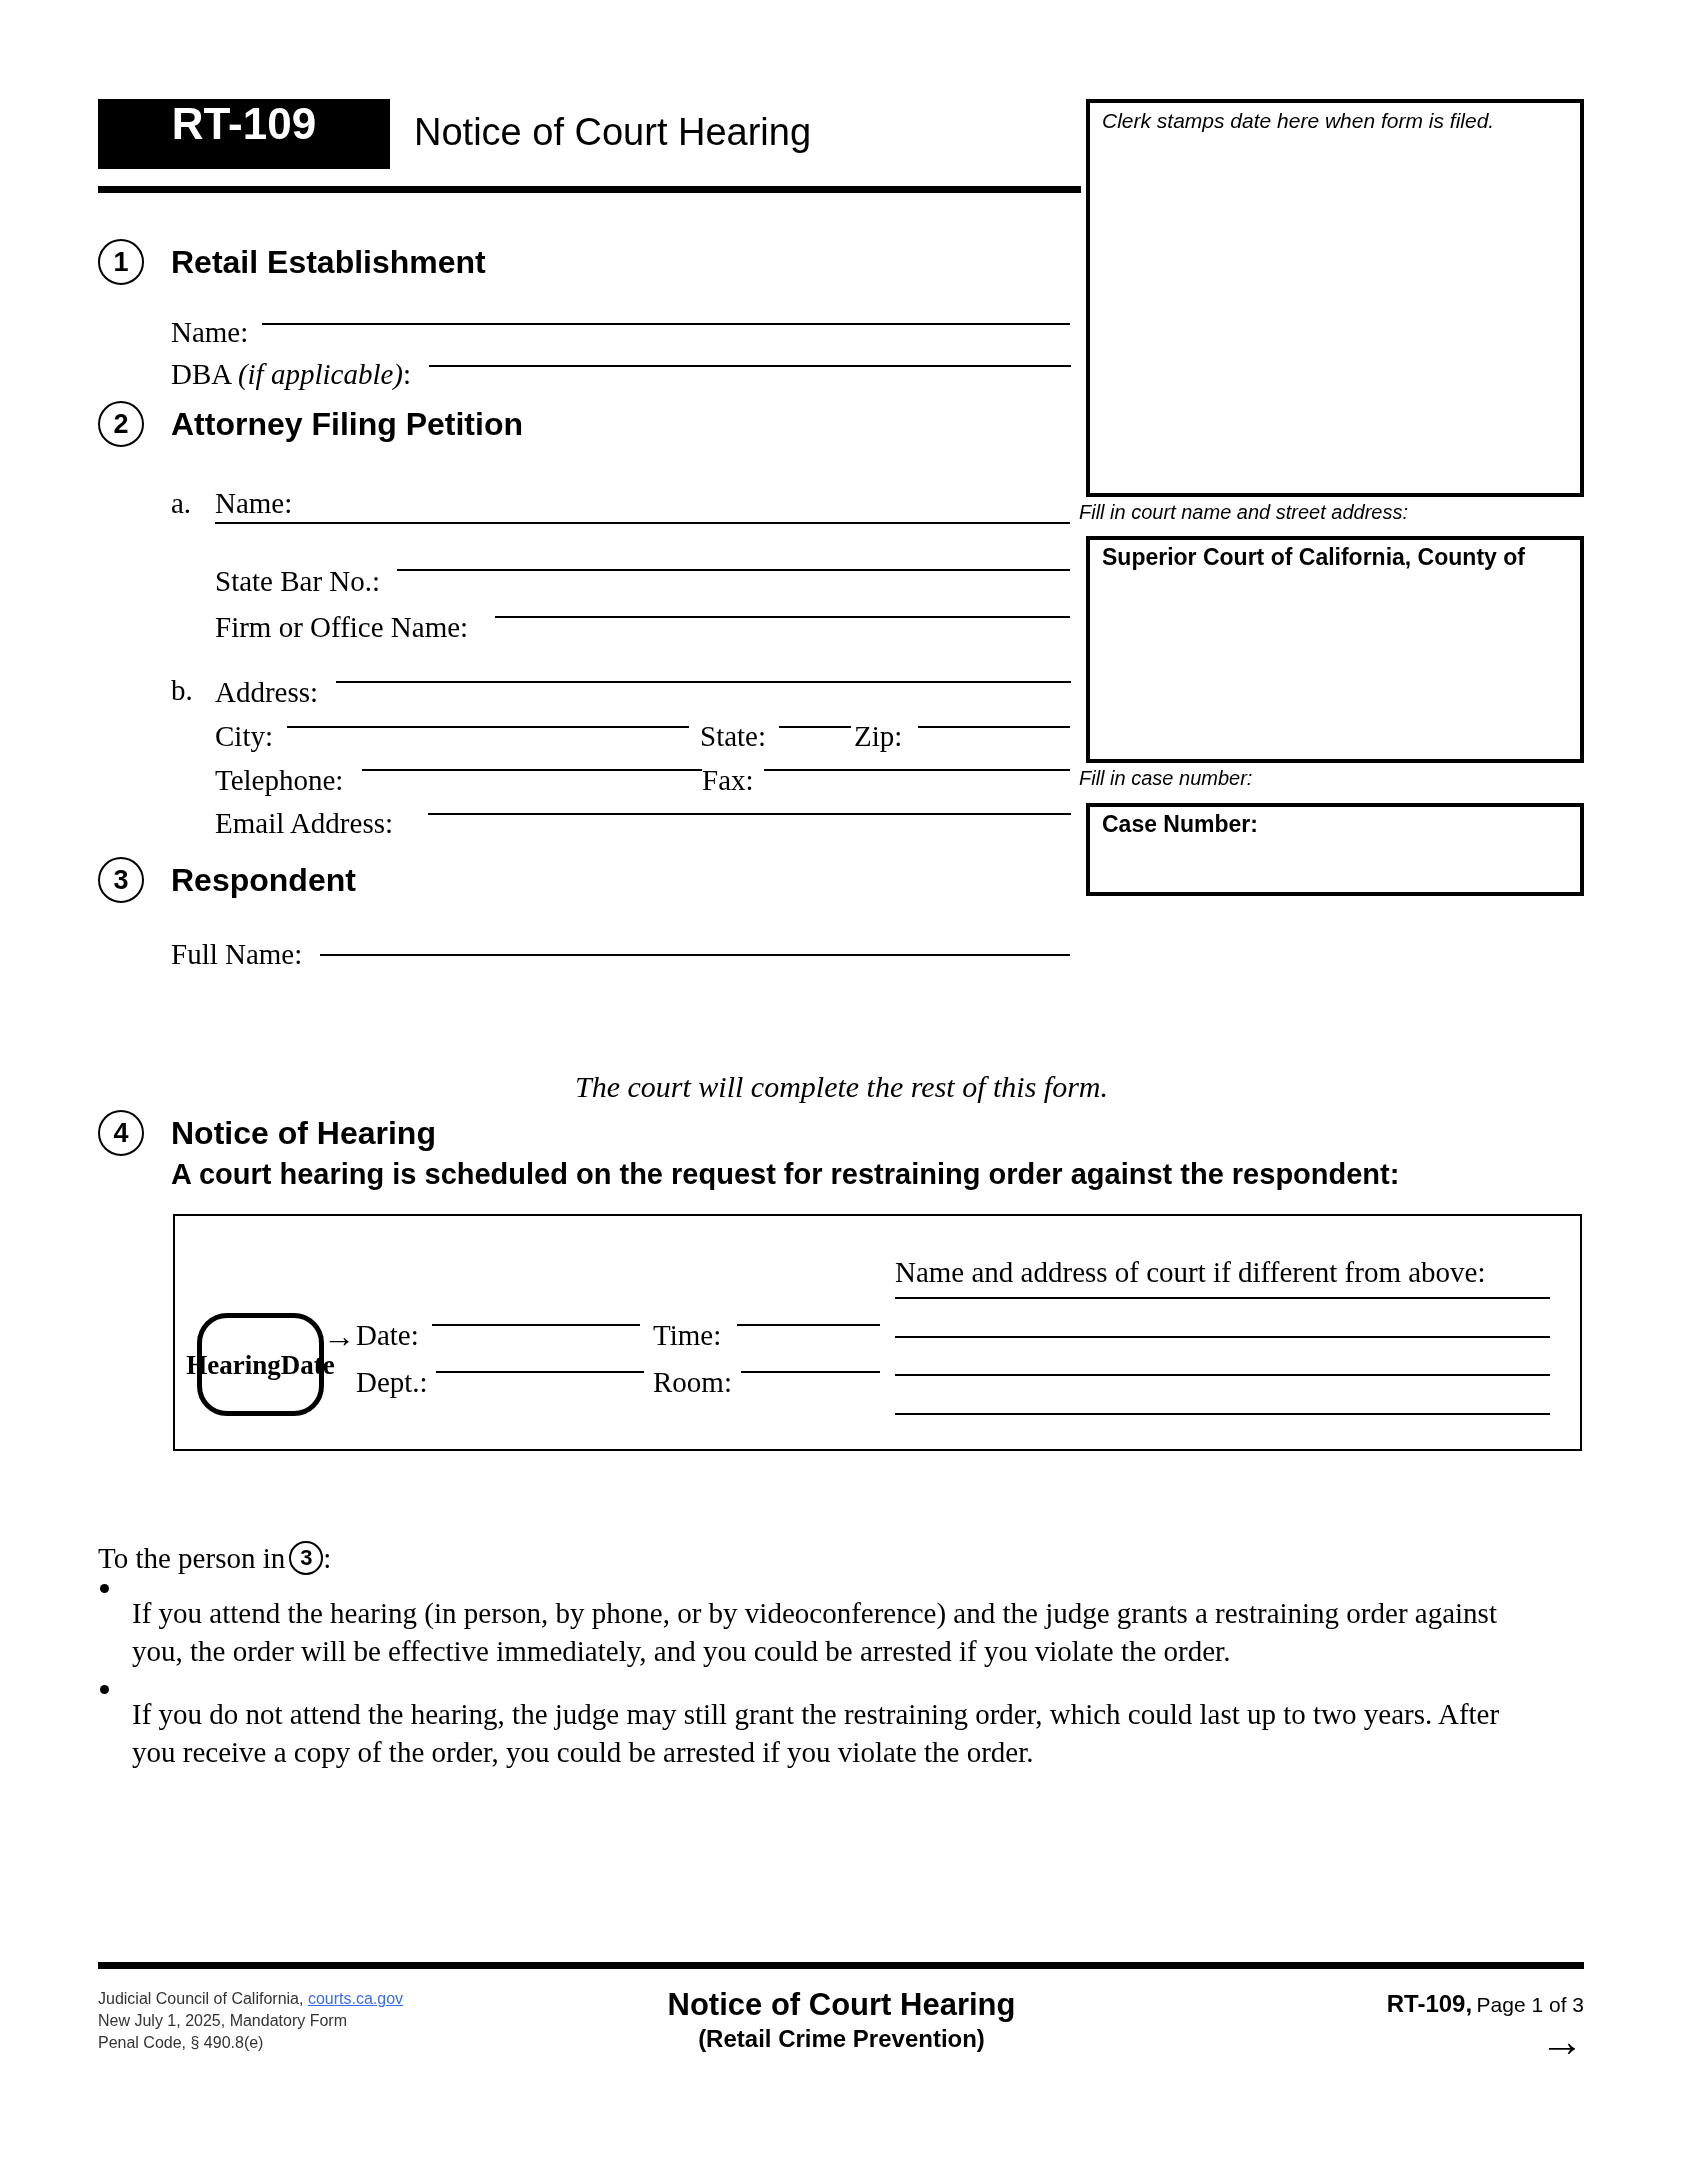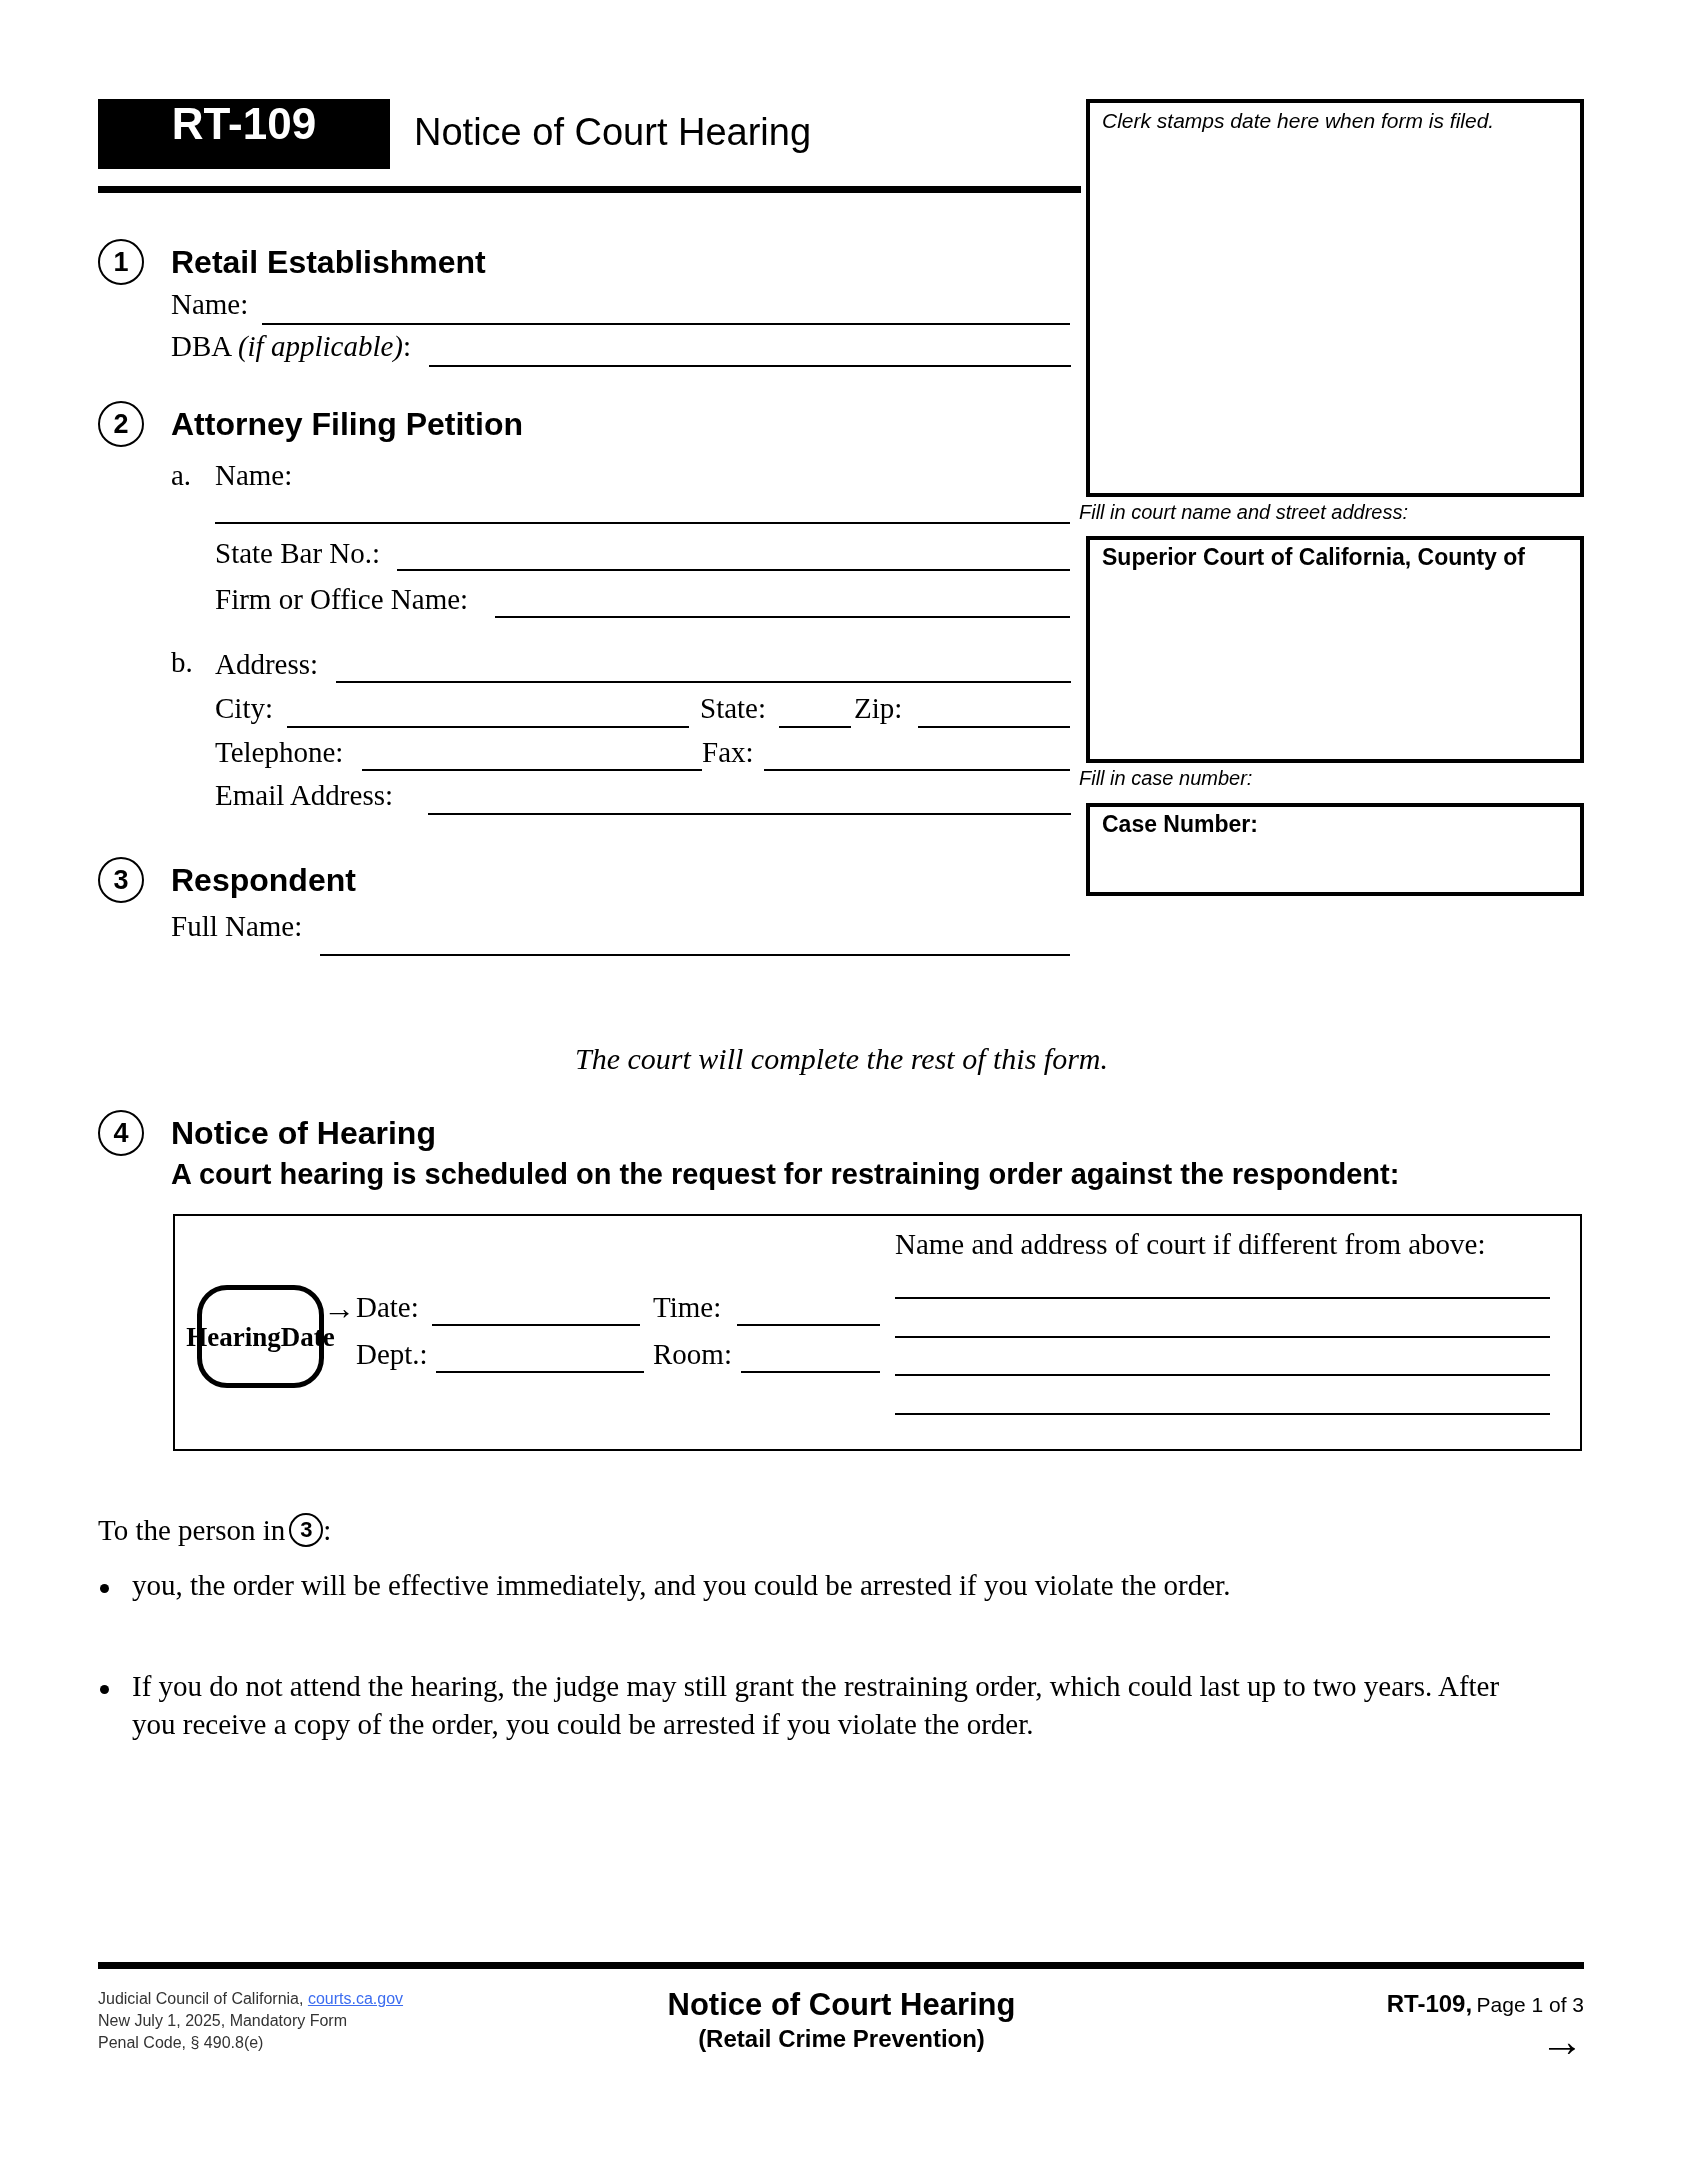--- a/index.html
+++ b/index.html
@@ -1,19 +1,19 @@
 <!DOCTYPE html>
 <html><head>
 <meta charset="utf-8">
 <style>
   html, body { margin: 0; padding: 0; background: #ffffff; }
   body { width: 1683px; height: 2178px; position: relative; overflow: hidden; color: #000; }
   .abs { position: absolute; }
   .sans { font-family: "Liberation Sans", "DejaVu Sans", sans-serif; }
-  .serif { font-family: "Liberation Serif", "DejaVu Serif", serif; }
+  .serif { font-family: "Liberation Serif", "DejaVu Serif", serif; margin-top: 28px; }
   .badge { left: 98px; top: 99px; width: 292px; height: 70px; background: #000; color: #fff;
            font-weight: bold; font-size: 44px; display: flex; align-items: flex-start; justify-content: center; }
   .title { left: 414px; top: 107px; font-size: 38px; line-height: 50px; }
   .rule-top { left: 98px; top: 186px; width: 983px; height: 7px; background: #000; }
   .box { border: 4px solid #000; box-sizing: border-box; }
   .clerk-box { left: 1086px; top: 99px; width: 498px; height: 398px; }
   .clerk-text { left: 12px; top: 6px; font-style: italic; font-size: 21px; }
   .side-label { font-style: italic; font-size: 20px; }
   .court-box { left: 1086px; top: 536px; width: 498px; height: 227px; }
   .court-text { left: 12px; top: 4px; font-weight: bold; font-size: 23px; }
@@ -132,20 +132,21 @@
 <div class="abs line" style="left:895px; top:1413px; width:655px;"></div>
 
 <div class="abs serif" style="left:98px; top:1513px; font-size:29px; display:flex; align-items:center;">
   <span>To the person in</span>
   <span class="circle sans" style="width:34px; height:34px; font-size:22px; margin-left:4px;">3</span>
   <span>:</span>
 </div>
 
 <div class="abs bullet-dot" style="left:100px; top:1584px;"></div>
 <div class="abs bullet-text serif" style="left:132px; top:1566px;">
+  <div>If you attend the hearing (in person, by phone, or by videoconference) and the judge grants a restraining order against</div>
   <div>you, the order will be effective immediately, and you could be arrested if you violate the order.</div>
 </div>
 
 <div class="abs bullet-dot" style="left:100px; top:1685px;"></div>
 <div class="abs bullet-text serif" style="left:132px; top:1667px;">
   <div>If you do not attend the hearing, the judge may still grant the restraining order, which could last up to two years. After</div>
   <div>you receive a copy of the order, you could be arrested if you violate the order.</div>
 </div>
 
 <div class="abs rule-bottom"></div>

